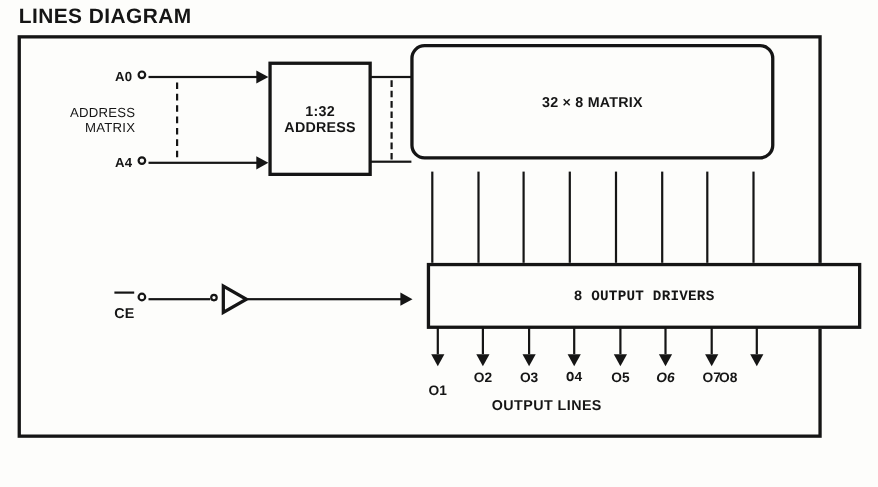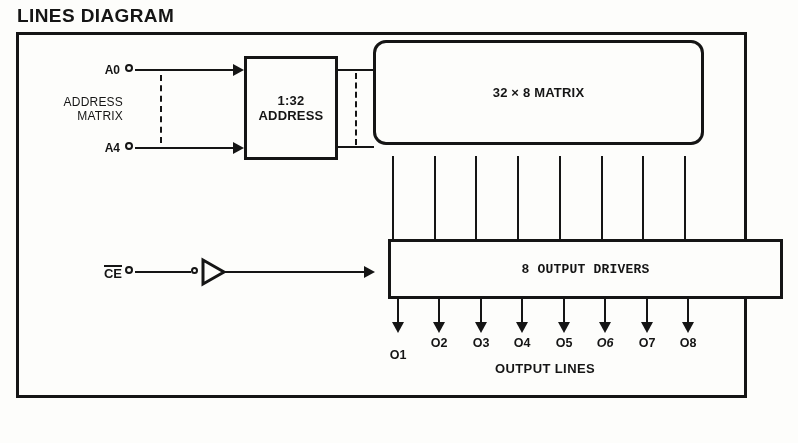--- a/index.html
+++ b/index.html
@@ -68,27 +68,27 @@
     font-weight:700; font-size:12px; text-align:right;
   }
   .group-label {
     font-weight:400; font-size:12px; line-height:14px;
     text-align:right; letter-spacing:.2px;
   }
   .out-label {
     font-weight:700; font-size:12.5px; text-align:center; width:36px;
   }
   .output-lines-label {
-    font-weight:700; font-size:13px; text-align:center;
+    font-weight:700; font-size:13px; text-align:left;
     width:196px; letter-spacing:.4px;
   }
   .overline-text {
     display:inline-block;
     border-top:2px solid var(--ink);
-    line-height:1.05; padding-top:0;
+    line-height:1.05; padding-top:11px;
   }
 </style>
 </head>
 <body>
 
 <div class="abs title">LINES DIAGRAM</div>
 
 <div class="abs outer-border"></div>
 
 <div class="abs pin-label" style="left:75px; top:63px; width:45px;">A0</div>
@@ -160,19 +160,19 @@
 <div class="abs arr-down" style="left:475px; top:322px;"></div>
 <div class="abs arr-down" style="left:516px; top:322px;"></div>
 <div class="abs arr-down" style="left:558px; top:322px;"></div>
 <div class="abs arr-down" style="left:599px; top:322px;"></div>
 <div class="abs arr-down" style="left:641px; top:322px;"></div>
 <div class="abs arr-down" style="left:682px; top:322px;"></div>
 
 <div class="abs out-label" style="left:380px; top:348px;">O1</div>
 <div class="abs out-label" style="left:421px; top:336px;">O2</div>
 <div class="abs out-label" style="left:463px; top:336px;">O3</div>
-<div class="abs out-label" style="left:504px; top:336px;">O4</div>
+<div class="abs out-label" style="left:504px; top:336px;font-family:Liberation Mono, monospace;">O4</div>
 <div class="abs out-label" style="left:546px; top:336px;text-align:center;">O5</div>
 <div class="abs out-label" style="left:587px; top:336px;font-style:italic;">O6</div>
 <div class="abs out-label" style="left:629px; top:336px;">O7</div>
-<div class="abs out-label" style="left:670px; top:336px;">O8</div>
+<div class="abs out-label" style="left:644px; top:336px;">O8</div>
 
 <div class="abs output-lines-label" style="left:447px; top:361px;">OUTPUT LINES</div>
 
 </body></html>

